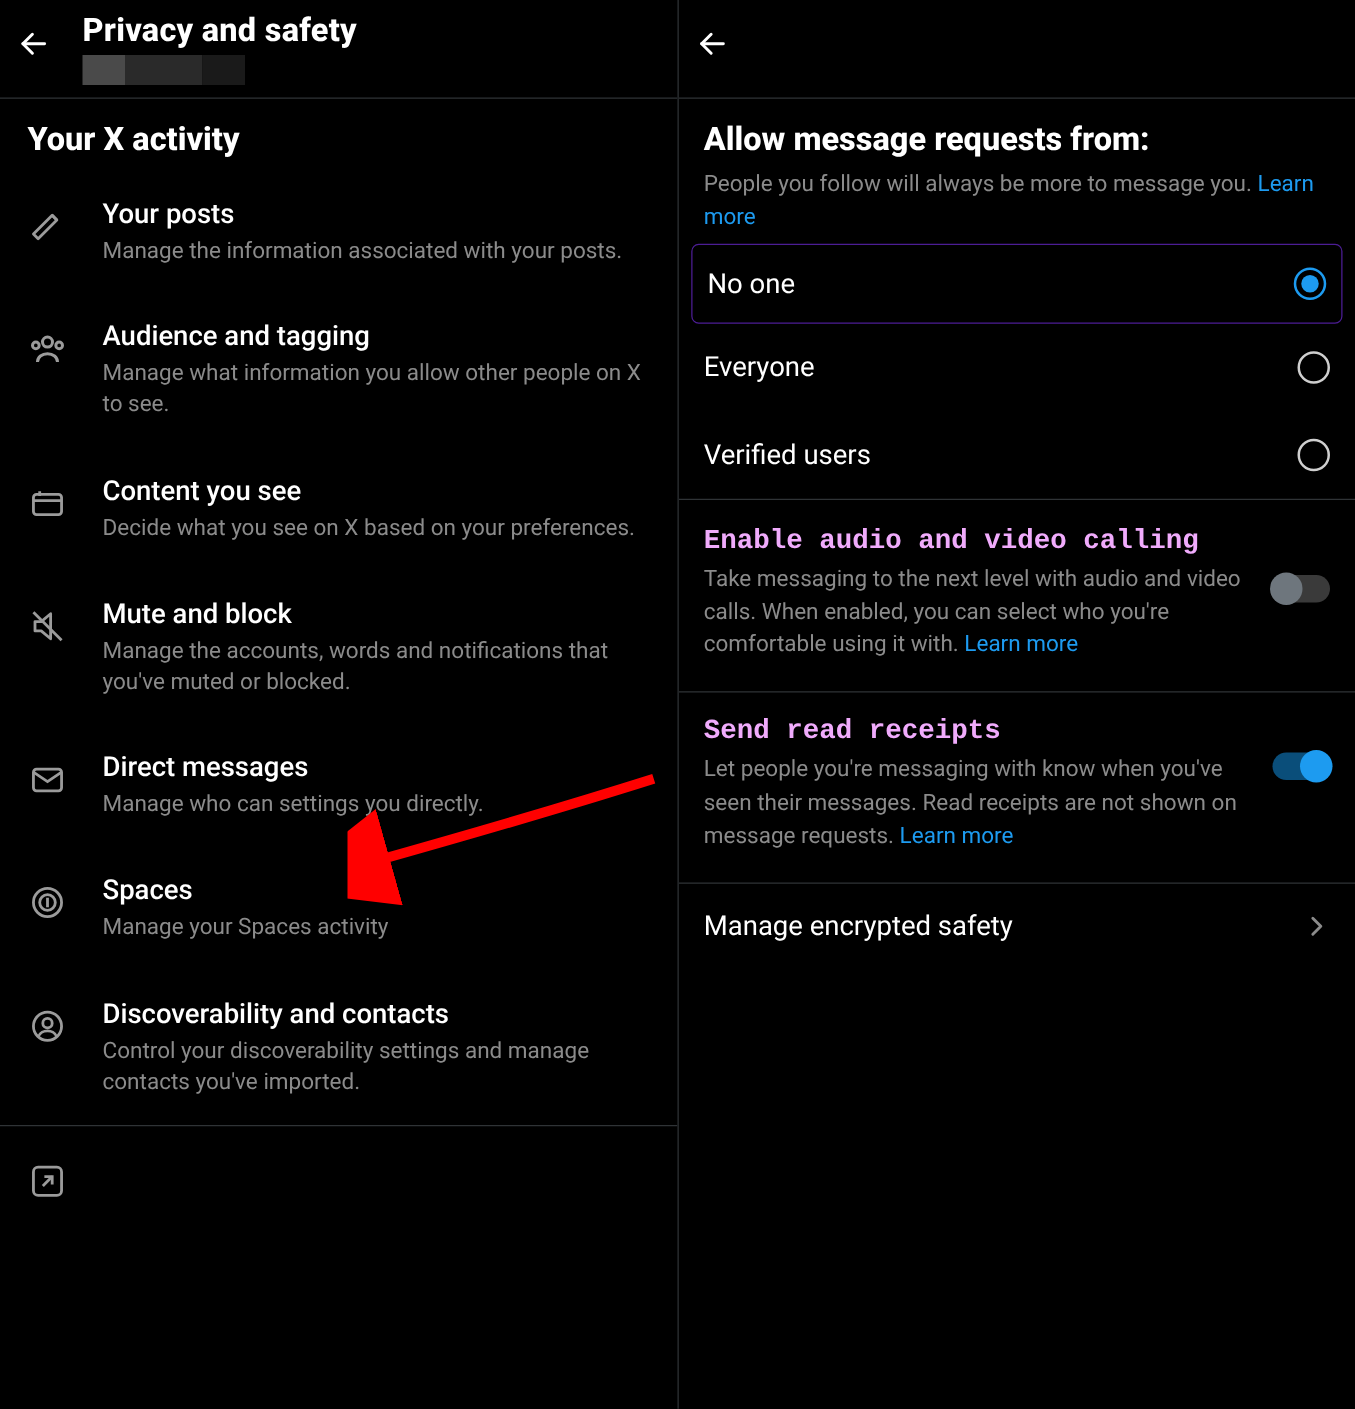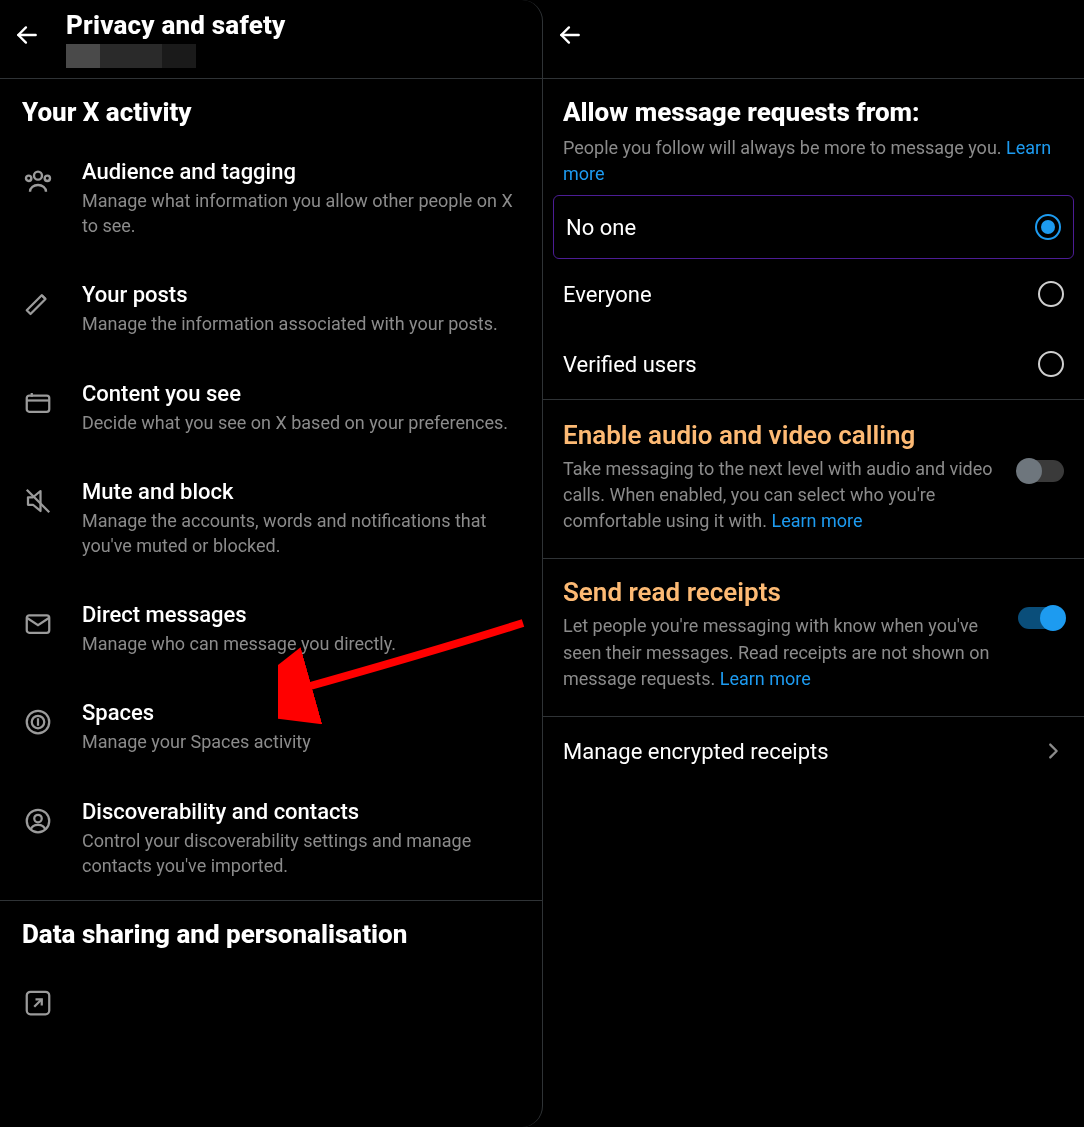--- a/index.html
+++ b/index.html
@@ -10,21 +10,21 @@
     width: 1084px;
     height: 1127px;
     display: flex;
     overflow: hidden;
   }
   .panel {
     height: 100%;
     overflow: hidden;
     position: relative;
   }
-  .panel-left { width: 543px; border-right: 1px solid #2f3336; border-radius: 21px; }
+  .panel-left { width: 543px; border-right: 1px solid #2f3336; }
   .panel-right { width: 541px; }
 
   .header {
     display: flex;
     align-items: flex-start;
     padding: 10px 8px 6px 8px;
     gap: 20px;
     height: 78px;
   }
   .back-btn {
@@ -132,21 +132,21 @@
   .highlight-box .radio-row { padding: 18px 12px; }
 
   .toggle-row {
     display: flex;
     align-items: flex-start;
     justify-content: space-between;
     padding: 20px 20px 24px 20px;
     gap: 18px;
   }
   .toggle-texts { flex: 1; }
-  .toggle-title { font-size: 26px; font-weight: 600; color: #fdba74; margin-bottom: 6px;}
+  .toggle-title { font-size: 22px; font-weight: 600; color: #f0abfc; margin-bottom: 6px; font-family: Liberation Mono, monospace;}
   .toggle-desc { font-size: 18px; color: #8b8b8b; line-height: 1.45; }
   .toggle {
     width: 46px; height: 22px; border-radius: 20px;
     background: #3a3a3a;
     position: relative;
     margin-top: 40px;
     flex-shrink: 0;
   }
   .toggle::after {
     content: '';
@@ -196,48 +196,48 @@
       </div>
     </div>
   </div>
 
   <div class="hr divider-top"></div>
 
   <div class="section-heading">Your X activity</div>
 
   <div class="list-item">
     <div class="list-icon">
+      <svg width="30" height="30" viewBox="0 0 24 24" fill="none" stroke="#9b9b9b" stroke-width="1.8" stroke-linejoin="round">
+          <path d="M3 17l3 3 12-12-3-3L3 17z"></path>
+          <path d="M15 5l3 3"></path>
+        </svg>
+    </div>
+    <div class="list-texts">
+      <div class="list-title">Your posts</div>
+      <div class="list-desc">Manage the information associated with your posts.</div>
+    </div>
+  </div>
+
+  <div class="list-item">
+    <div class="list-icon">
       <svg width="34" height="34" viewBox="0 0 24 24" fill="none" stroke="#9b9b9b" stroke-width="1.8">
           <circle cx="12" cy="8" r="3"></circle>
           <path d="M6 20c0-3 2.7-5 6-5s6 2 6 5"></path>
           <circle cx="5" cy="10" r="2"></circle>
           <circle cx="19" cy="10" r="2"></circle>
         </svg>
     </div>
     <div class="list-texts">
       <div class="list-title">Audience and tagging</div>
       <div class="list-desc">Manage what information you allow other people on X to see.</div>
     </div>
   </div>
 
   <div class="list-item">
     <div class="list-icon">
-      <svg width="30" height="30" viewBox="0 0 24 24" fill="none" stroke="#9b9b9b" stroke-width="1.8" stroke-linejoin="round">
-          <path d="M3 17l3 3 12-12-3-3L3 17z"></path>
-          <path d="M15 5l3 3"></path>
-        </svg>
-    </div>
-    <div class="list-texts">
-      <div class="list-title">Your posts</div>
-      <div class="list-desc">Manage the information associated with your posts.</div>
-    </div>
-  </div>
-
-  <div class="list-item">
-    <div class="list-icon">
       <svg width="30" height="30" viewBox="0 0 24 24" fill="none" stroke="#9b9b9b" stroke-width="1.8">
           <rect x="3" y="6" width="18" height="13" rx="2"></rect>
           <line x1="3" y1="10" x2="21" y2="10"></line>
           <line x1="7" y1="4" x2="7" y2="7"></line>
         </svg>
     </div>
     <div class="list-texts">
       <div class="list-title">Content you see</div>
       <div class="list-desc">Decide what you see on X based on your preferences.</div>
     </div>
@@ -258,21 +258,21 @@
 
   <div class="list-item">
     <div class="list-icon">
       <svg width="30" height="30" viewBox="0 0 24 24" fill="none" stroke="#9b9b9b" stroke-width="1.8">
           <rect x="3" y="5" width="18" height="14" rx="2"></rect>
           <path d="M3 7l9 6 9-6"></path>
         </svg>
     </div>
     <div class="list-texts">
       <div class="list-title">Direct messages</div>
-      <div class="list-desc">Manage who can message you directly.</div>
+      <div class="list-desc">Manage who can settings you directly.</div>
     </div>
   </div>
 
   <div class="list-item">
     <div class="list-icon">
       <svg width="30" height="30" viewBox="0 0 24 24" fill="none" stroke="#9b9b9b" stroke-width="1.8">
           <circle cx="12" cy="12" r="5"></circle>
           <circle cx="12" cy="12" r="9"></circle>
           <line x1="12" y1="9" x2="12" y2="15"></line>
         </svg>
@@ -291,21 +291,20 @@
           <path d="M6 19c1-3 4-4 6-4s5 1 6 4"></path>
         </svg>
     </div>
     <div class="list-texts">
       <div class="list-title">Discoverability and contacts</div>
       <div class="list-desc">Control your discoverability settings and manage contacts you've imported.</div>
     </div>
   </div>
 
   <div class="hr"></div>
-  <div class="section-heading">Data sharing and personalisation</div>
 
   <div class="list-item">
     <div class="list-icon">
       <svg width="30" height="30" viewBox="0 0 24 24" fill="none" stroke="#9b9b9b" stroke-width="1.8">
           <rect x="3" y="3" width="18" height="18" rx="3"></rect>
           <path d="M9 15l6-6"></path>
           <path d="M10 9h5v5"></path>
         </svg>
     </div>
   </div>
@@ -378,19 +377,19 @@
       <div class="toggle-desc">
         <span>Let people you're messaging with know when you've seen their messages. Read receipts are not shown on message requests. </span><span class="link">Learn more</span>
       </div>
     </div>
     <div class="toggle on" style="margin-top:30px;"></div>
   </div>
 
   <div class="hr"></div>
 
   <div class="nav-row">
-    <div class="radio-label">Manage encrypted receipts</div>
+    <div class="radio-label">Manage encrypted safety</div>
     <svg class="chevron" width="22" height="22" viewBox="0 0 24 24" fill="none" stroke="#8b8b8b" stroke-width="2.5" stroke-linecap="round" stroke-linejoin="round">
         <polyline points="9 5 16 12 9 19"></polyline>
       </svg>
   </div>
 
 </div>
 
 </body></html>

